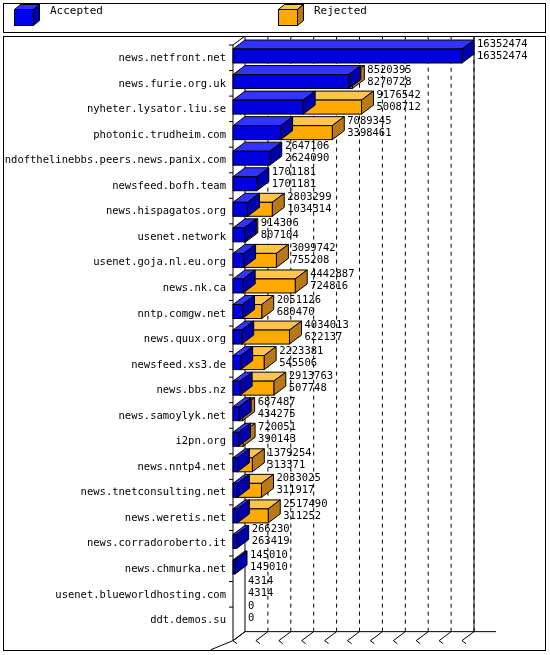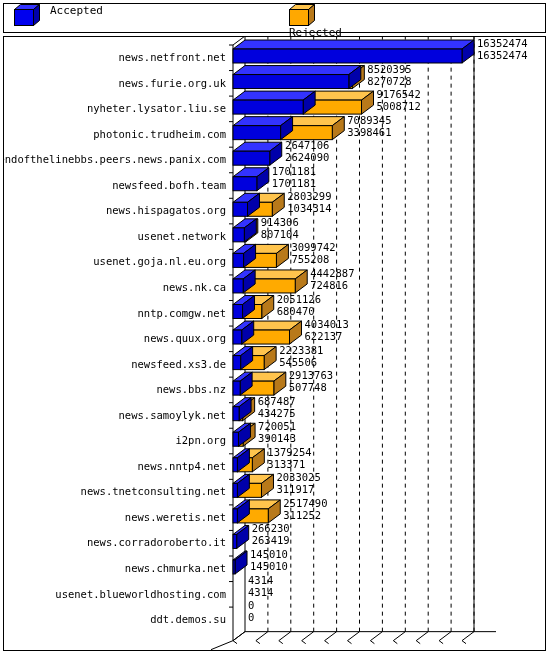--- a/index.html
+++ b/index.html
@@ -30,21 +30,21 @@
     background: #ffffff;
     box-sizing: border-box;
   }
   .legend-entry {
     position: absolute;
     top: 0; height: 28px;
     display: flex;
     align-items: flex-start;
   }
   .legend-entry.accepted { left: 10px; }
-  .legend-entry.rejected { left: 285px; flex-direction: column; }
+  .legend-entry.rejected { left: 274px; }
   .legend-cube {
     position: relative;
     width: 26px; height: 22px;
     margin-right: 10px;
     flex: none;
   }
   .legend-cube svg { position: absolute; left: 0; top: 0; }
   .legend-label {
     font-size: 11px;
     color: #000000;

